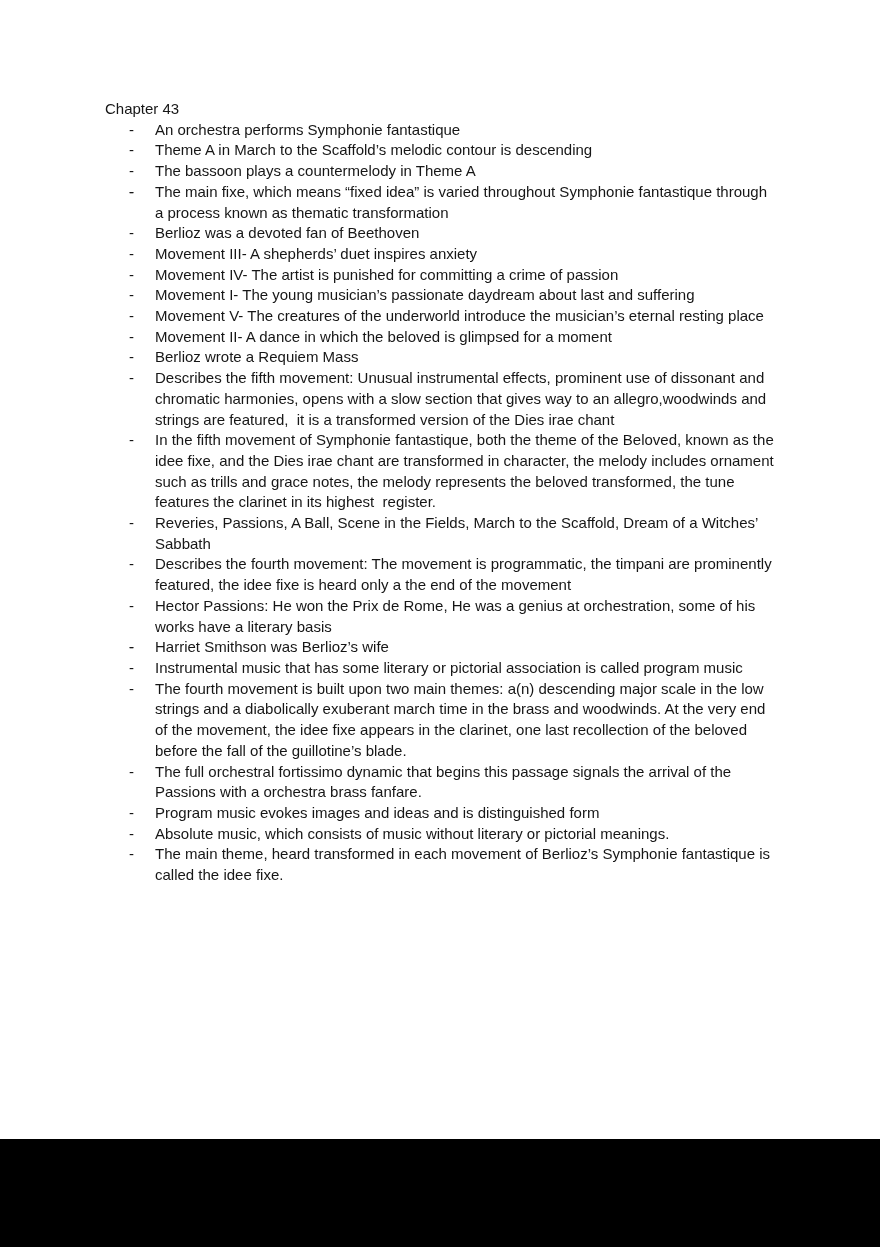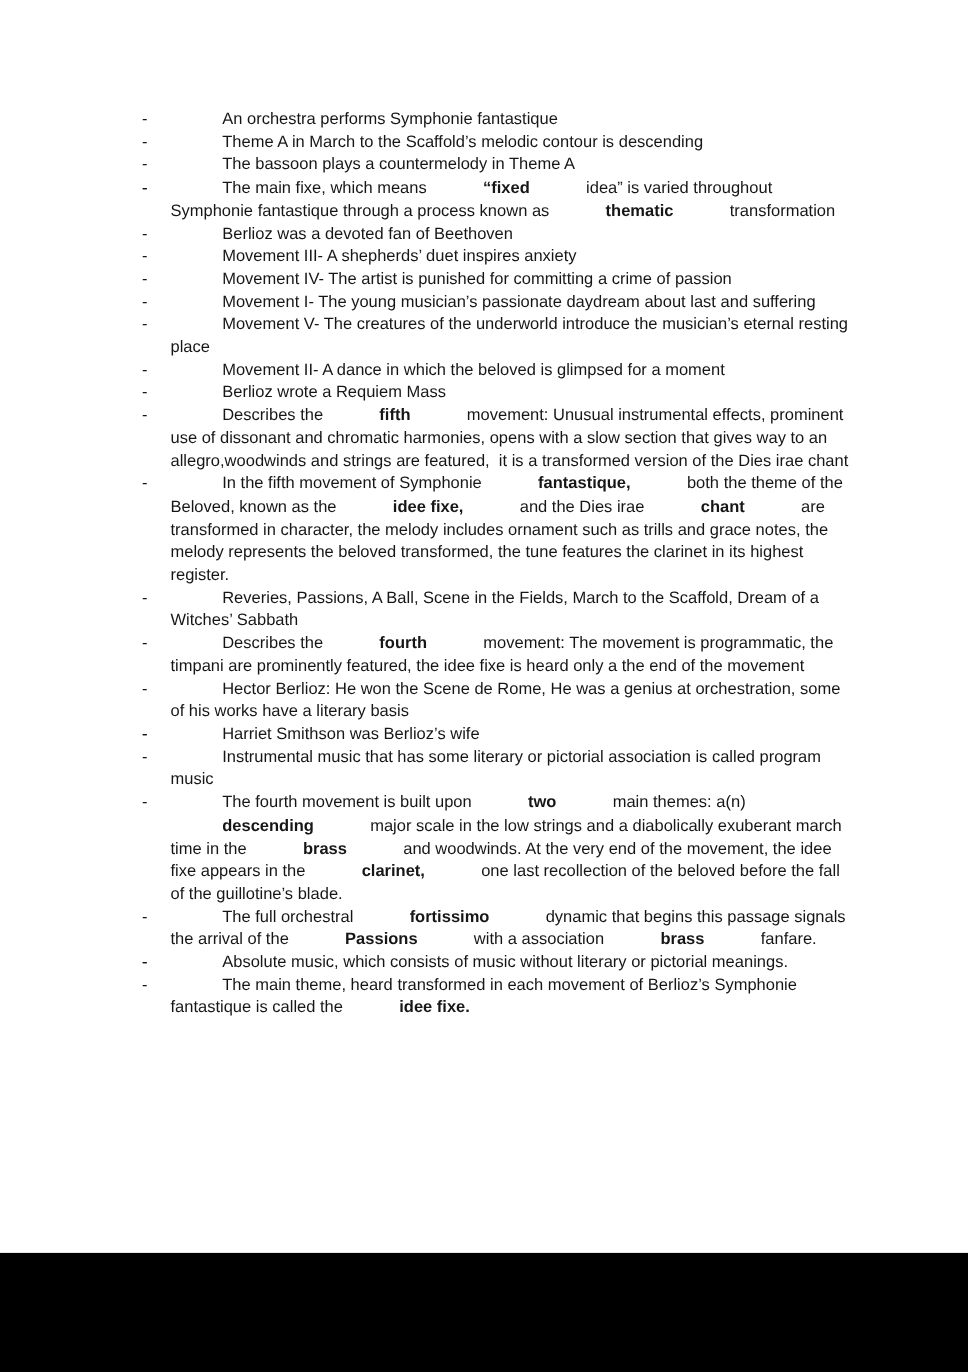--- a/index.html
+++ b/index.html
@@ -28,57 +28,58 @@
   ul.notes li {
     position: relative;
     padding-left: 50px;
     width: 670px;
   }
   ul.notes li .dash {
     position: absolute;
     left: 24px;
     top: 0;
   }
-  ul.notes li span.run { white-space: pre-wrap; margin-left: 47px; }
-  ul.notes li span.run.bold { font-weight: bold; }
+  ul.notes li span.run { white-space: pre-wrap; }
+  ul.notes li span.run.bold { font-weight: normal; }
   .footer-bar {
     position: absolute;
     left: 0;
     bottom: 0;
     width: 880px;
     height: 108px;
     background: #000000;
   }
 </style>
 </head>
 <body>
 
 <div class="page">
+  <div class="heading">Chapter 43</div>
   <ul class="notes">
       <li><span class="dash">-</span><span class="run">An orchestra performs Symphonie fantastique</span></li>
       <li><span class="dash">-</span><span class="run">Theme A in March to the Scaffold’s melodic contour is descending</span></li>
       <li><span class="dash">-</span><span class="run">The bassoon plays a countermelody in Theme A</span></li>
       <li><span class="dash">-</span></li>
       <li><span class="dash">-</span><span class="run">The main fixe, which means </span><span class="run bold">“fixed</span><span class="run"> idea” is varied throughout Symphonie fantastique through a process known as </span><span class="run bold">thematic</span><span class="run"> transformation</span></li>
       <li><span class="dash">-</span><span class="run">Berlioz was a devoted fan of Beethoven</span></li>
       <li><span class="dash">-</span><span class="run">Movement III- A shepherds’ duet inspires anxiety</span></li>
       <li><span class="dash">-</span><span class="run">Movement IV- The artist is punished for committing a crime of passion</span></li>
       <li><span class="dash">-</span><span class="run">Movement I- The young musician’s passionate daydream about last and suffering</span></li>
       <li><span class="dash">-</span><span class="run">Movement V- The creatures of the underworld introduce the musician’s eternal resting place</span></li>
       <li><span class="dash">-</span><span class="run">Movement II- A dance in which the beloved is glimpsed for a moment</span></li>
       <li><span class="dash">-</span><span class="run">Berlioz wrote a Requiem Mass</span></li>
       <li><span class="dash">-</span><span class="run">Describes the </span><span class="run bold">fifth</span><span class="run"> movement: Unusual instrumental effects, prominent use of dissonant and chromatic harmonies, opens with a slow section that gives way to an allegro,woodwinds and strings are featured,  it is a transformed version of the Dies irae chant</span></li>
       <li><span class="dash">-</span><span class="run">In the fifth movement of Symphonie </span><span class="run bold">fantastique,</span><span class="run"> both the theme of the Beloved, known as the </span><span class="run bold">idee fixe,</span><span class="run"> and the Dies irae </span><span class="run bold">chant</span><span class="run"> are transformed in character, the melody includes ornament such as trills and grace notes, the melody represents the beloved transformed, the tune features the clarinet in its highest  register.</span></li>
       <li><span class="dash">-</span><span class="run">Reveries, Passions, A Ball, Scene in the Fields, March to the Scaffold, Dream of a Witches’ Sabbath</span></li>
       <li><span class="dash">-</span><span class="run">Describes the </span><span class="run bold">fourth</span><span class="run"> movement: The movement is programmatic, the timpani are prominently featured, the idee fixe is heard only a the end of the movement</span></li>
-      <li><span class="dash">-</span><span class="run">Hector Berlioz: He won the Scene de Rome, He was a genius at orchestration, some of his works have a literary basis</span></li>
+      <li><span class="dash">-</span><span class="run">Hector Passions: He won the Prix de Rome, He was a genius at orchestration, some of his works have a literary basis</span></li>
       <li><span class="dash">-</span></li>
       <li><span class="dash">-</span><span class="run">Harriet Smithson was Berlioz’s wife</span></li>
       <li><span class="dash">-</span><span class="run">Instrumental music that has some literary or pictorial association is called program music</span></li>
       <li><span class="dash">-</span><span class="run">The fourth movement is built upon </span><span class="run bold">two</span><span class="run"> main themes: a(n) </span><span class="run bold">descending</span><span class="run"> major scale in the low strings and a diabolically exuberant march time in the </span><span class="run bold">brass</span><span class="run"> and woodwinds. At the very end of the movement, the idee fixe appears in the </span><span class="run bold">clarinet,</span><span class="run"> one last recollection of the beloved before the fall of the guillotine’s blade.</span></li>
-      <li><span class="dash">-</span><span class="run">The full orchestral </span><span class="run bold">fortissimo</span><span class="run"> dynamic that begins this passage signals the arrival of the </span><span class="run bold">Passions</span><span class="run"> with a association </span><span class="run bold">brass</span><span class="run"> fanfare.</span></li>
-      <li><span class="dash">-</span></li>
+      <li><span class="dash">-</span><span class="run">The full orchestral </span><span class="run bold">fortissimo</span><span class="run"> dynamic that begins this passage signals the arrival of the </span><span class="run bold">Passions</span><span class="run"> with a orchestra </span><span class="run bold">brass</span><span class="run"> fanfare.</span></li>
+      <li><span class="dash">-</span><span class="run">Program music evokes images and ideas and is distinguished form</span></li>
       <li><span class="dash">-</span><span class="run">Absolute music, which consists of music without literary or pictorial meanings.</span></li>
       <li><span class="dash">-</span><span class="run">The main theme, heard transformed in each movement of Berlioz’s Symphonie fantastique is called the </span><span class="run bold">idee fixe.</span></li>
     </ul>
 </div>
 
 <div class="footer-bar"></div>
 
 </body></html>

